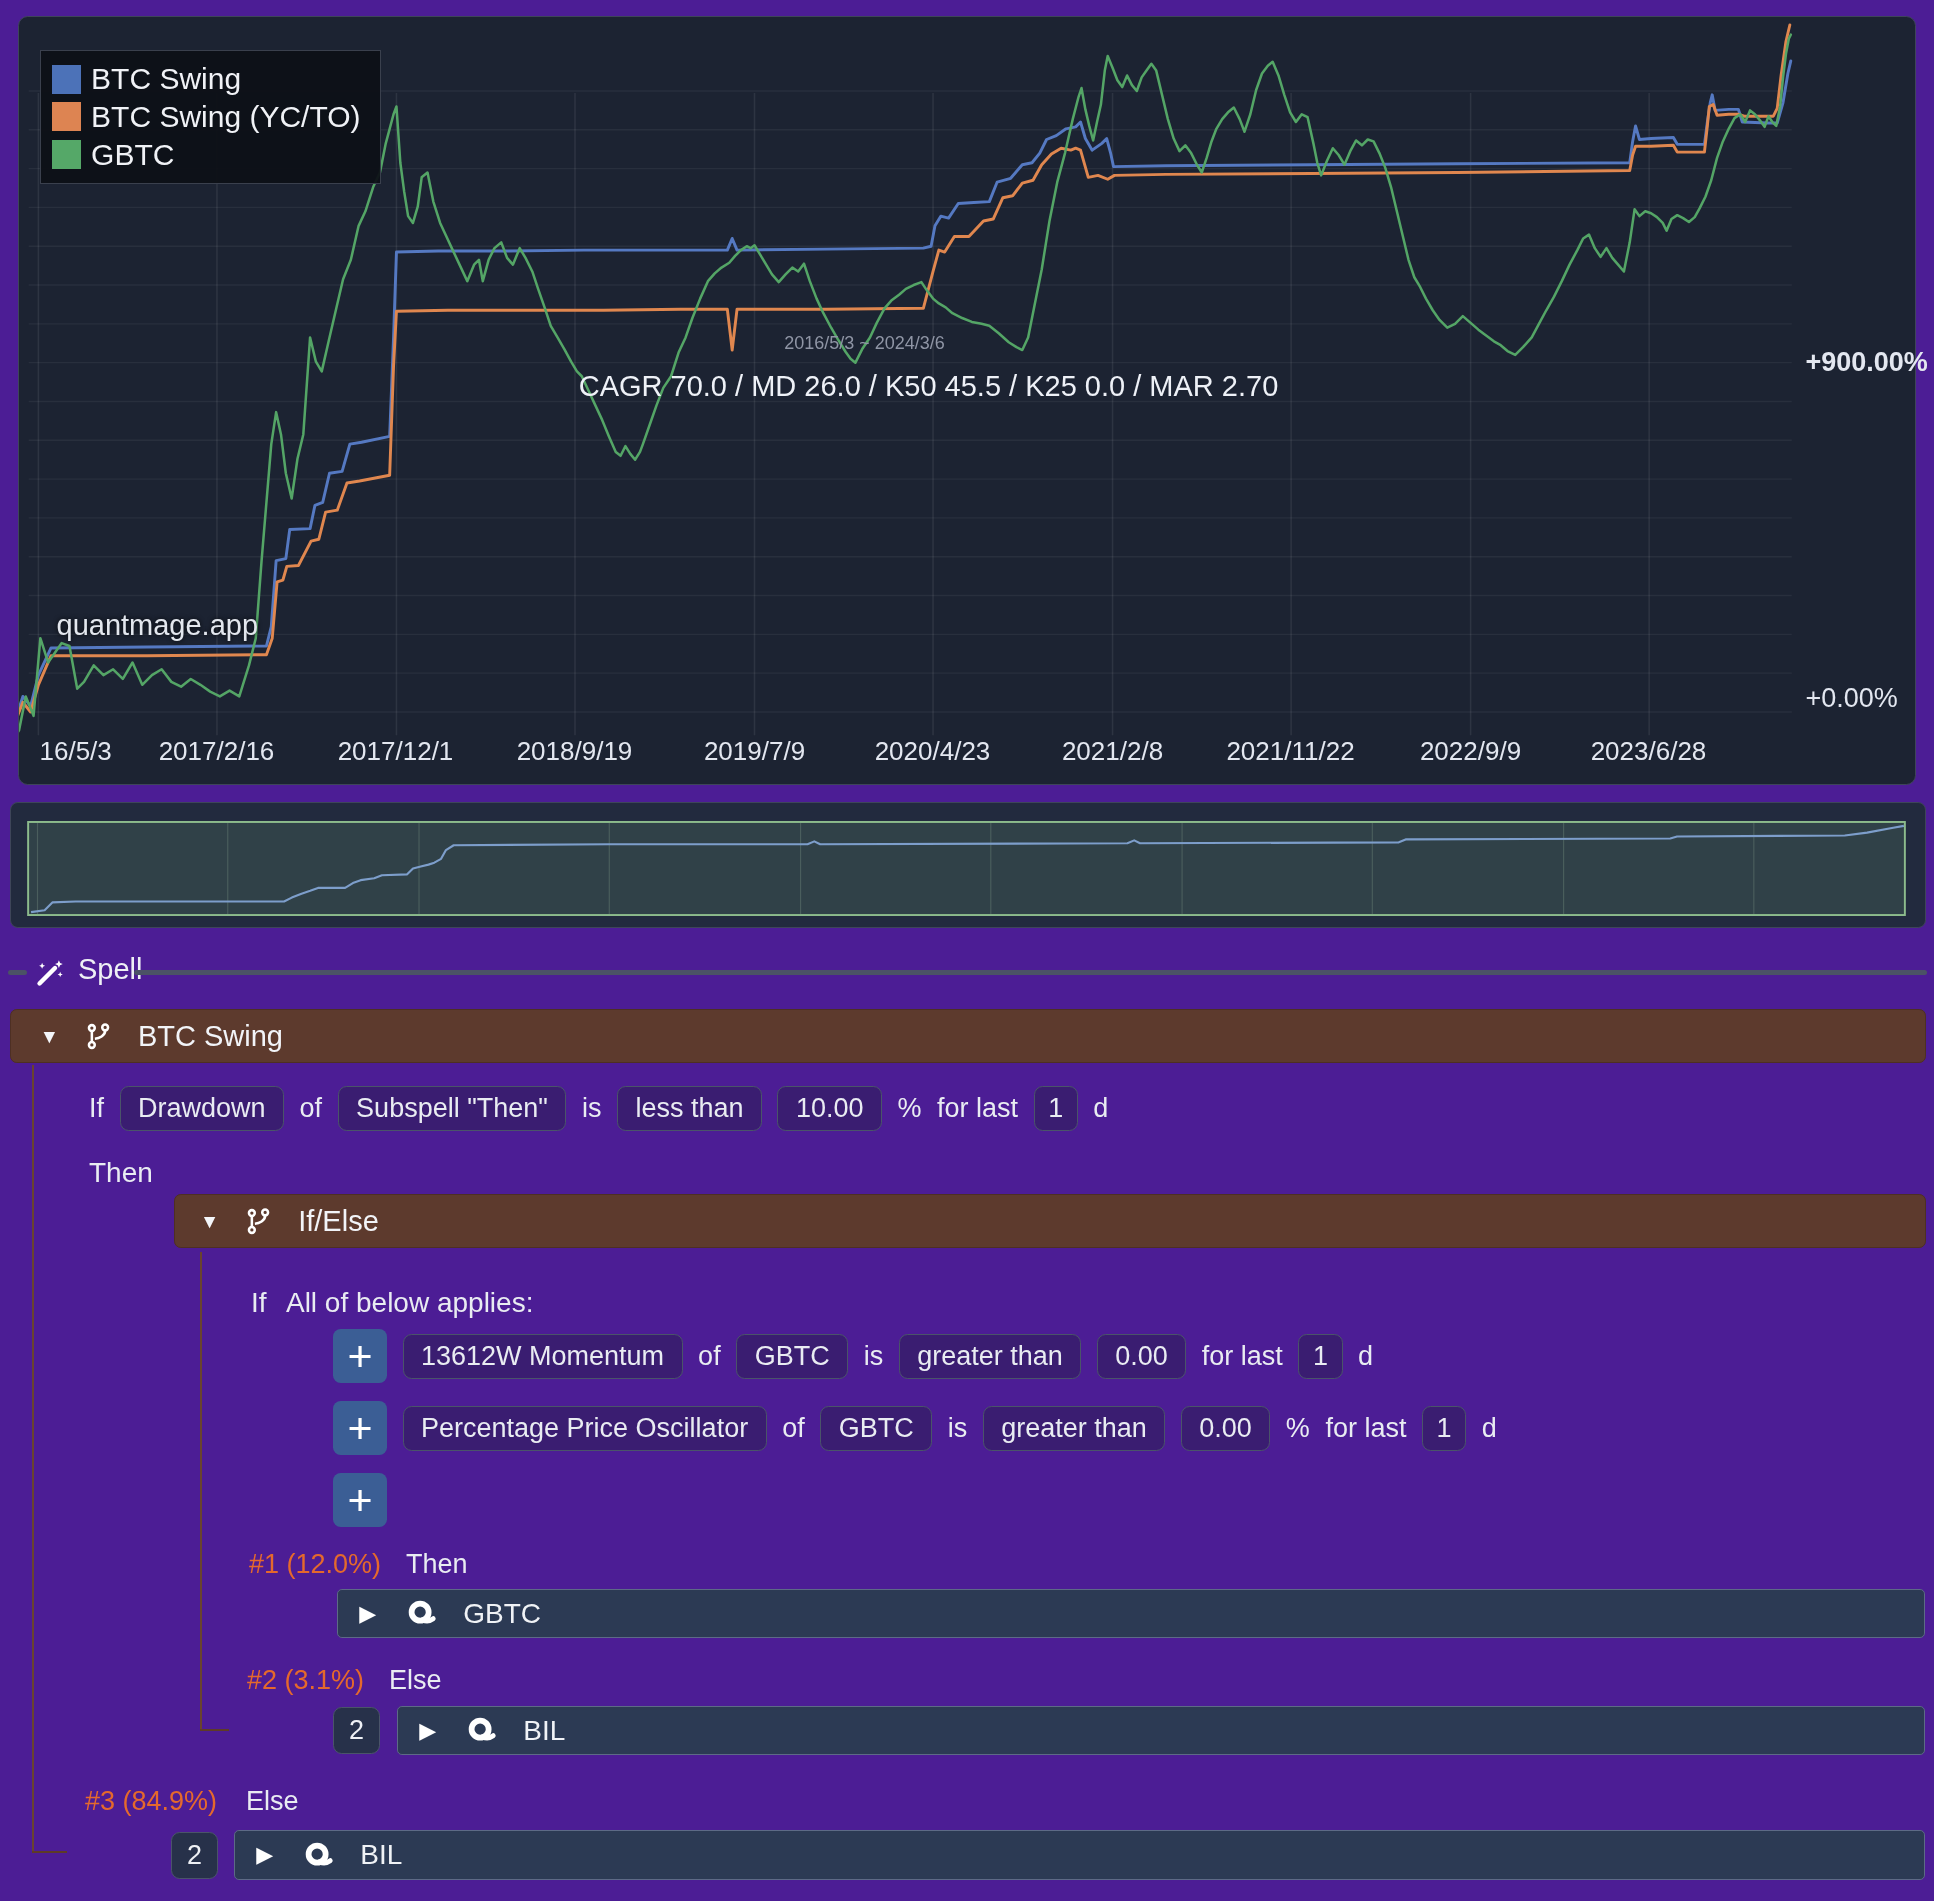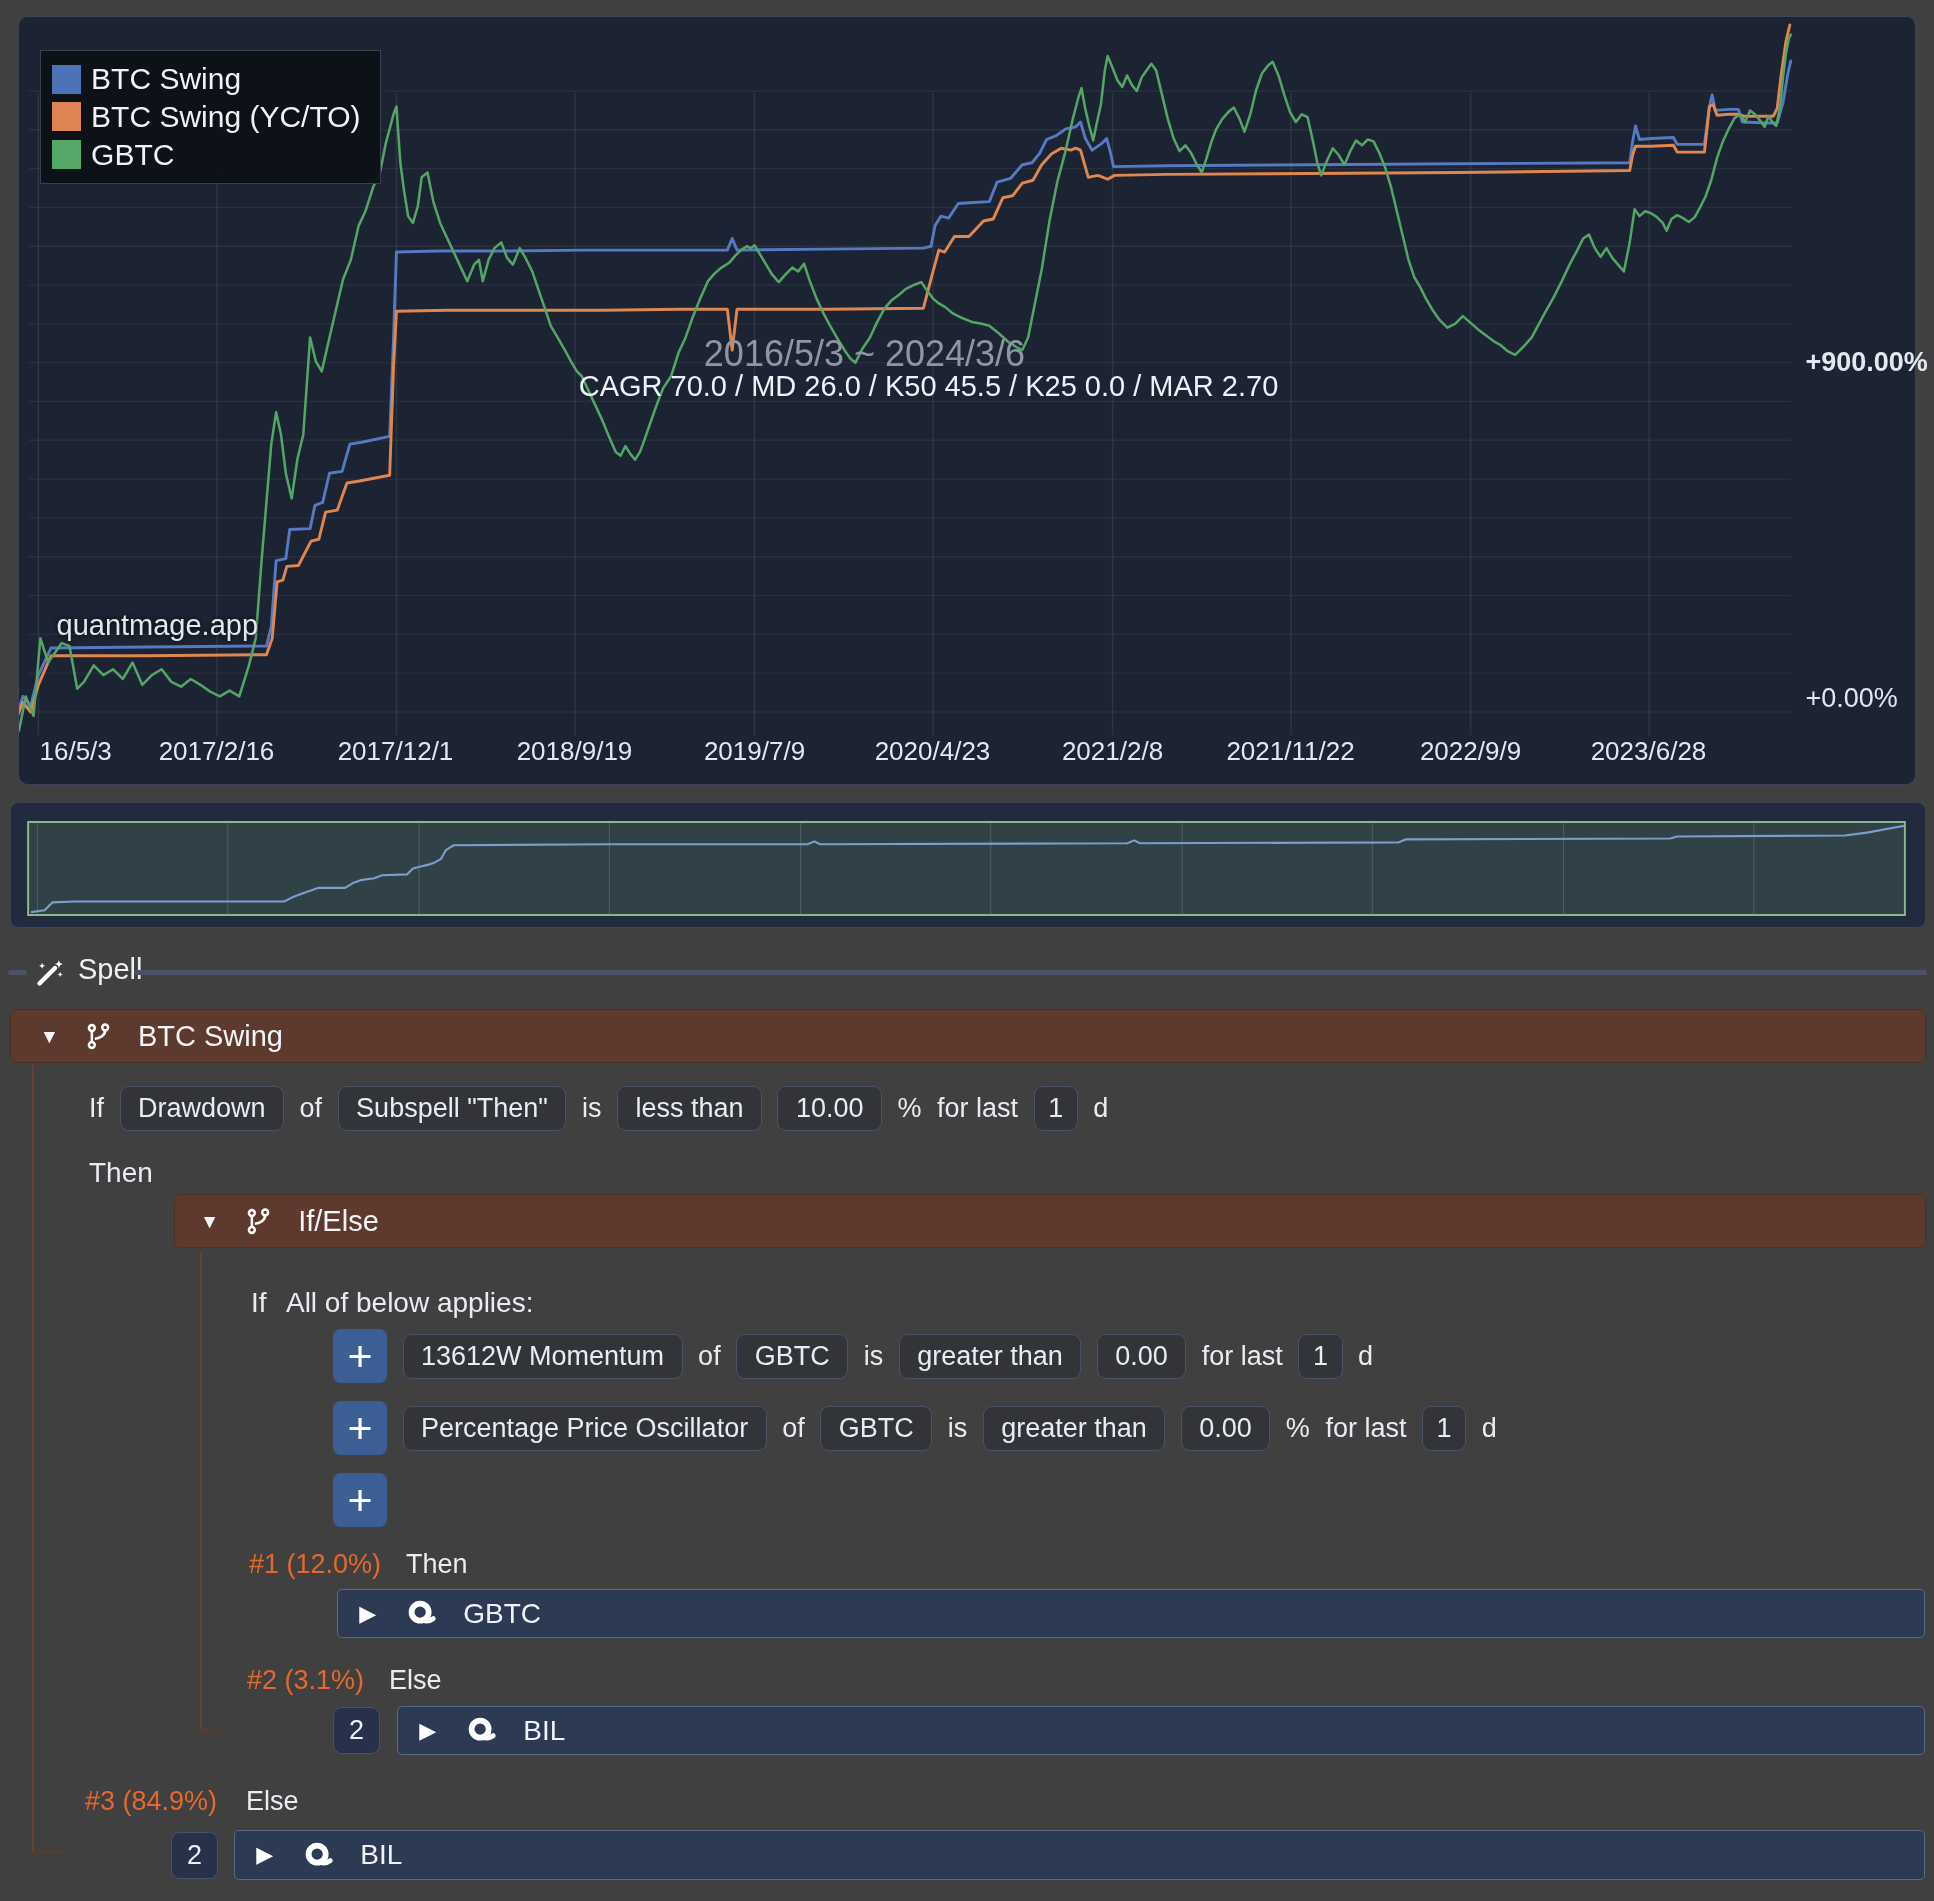--- a/index.html
+++ b/index.html
@@ -1,30 +1,30 @@
 <!DOCTYPE html>
 <html><head>
 <meta charset="utf-8">
 <style>
   html,body{margin:0;padding:0;background:#1f2636;}
-  #app{position:relative;width:1935px;height:1902px;background:#404040;
+  #app{position:relative;width:1935px;height:1902px;background:#4c1d95;
        font-family:"Liberation Sans",sans-serif;color:#e9ecf2;overflow:hidden;}
 
   
   #chart-panel{position:absolute;left:17.5px;top:15.5px;width:1896px;height:767px;
     background:#1c2332;border:1px solid #3e4559;border-radius:9.7px;}
   #main-chart{position:absolute;left:0;top:0;}
   #legend{position:absolute;left:21.3px;top:33px;background:rgba(13,16,22,.94);
     border:1px solid #3a404d;padding:11.6px 19.4px 11.6px 11.6px;display:flex;flex-direction:column;gap:3.9px;z-index:5;}
   .lgrow{display:flex;align-items:center;gap:9.7px;font-size:30px;color:#f0f2f6;white-space:nowrap;}
   .sw{width:29px;height:29px;display:inline-block;flex:0 0 auto;}
   #watermark{position:absolute;left:38px;top:592px;font-size:29px;color:#e3e7ee;
     text-shadow:0 0 5.8px rgba(0,0,0,.85);z-index:4;text-align:right;}
   #range-label{position:absolute;left:846px;top:316px;transform:translateX(-50%);
-    font-size:36px;color:#8f95a5;z-index:4;white-space:nowrap;text-align:right;}
+    font-size:18px;color:#8f95a5;z-index:4;white-space:nowrap;text-align:right;}
   #stats-label{position:absolute;left:910px;top:353px;transform:translateX(-50%);
     font-size:29px;color:#eef1f7;z-index:4;white-space:nowrap;}
   .ylab{position:absolute;left:1787px;font-size:27px;color:#e3e7f0;white-space:nowrap;}
   #xlabels{position:absolute;left:0;top:719px;width:100%;height:39px;}
   #xlabels span{position:absolute;top:0;font-size:26px;color:#e3e7f0;white-space:nowrap;}
 
   
   #mini-panel{position:absolute;left:9.7px;top:802px;width:1914px;height:124px;
     background:#222a3e;border:1px solid #3e4559;border-radius:7.8px;}
   #mini-chart{position:absolute;left:15.5px;top:17.5px;}

